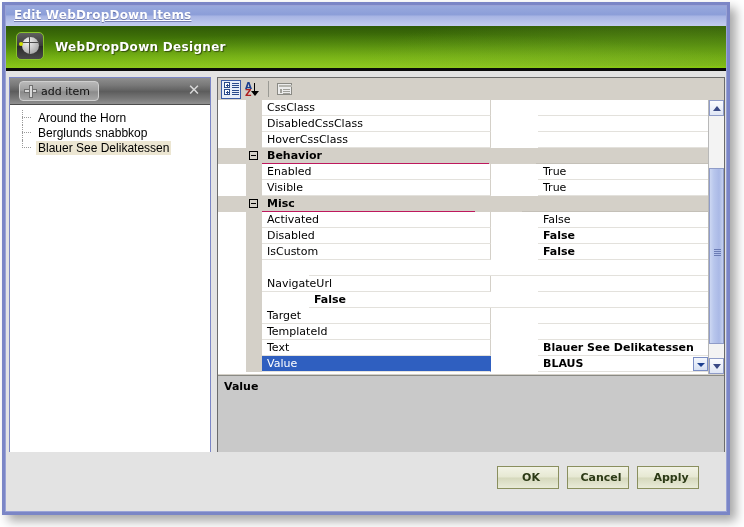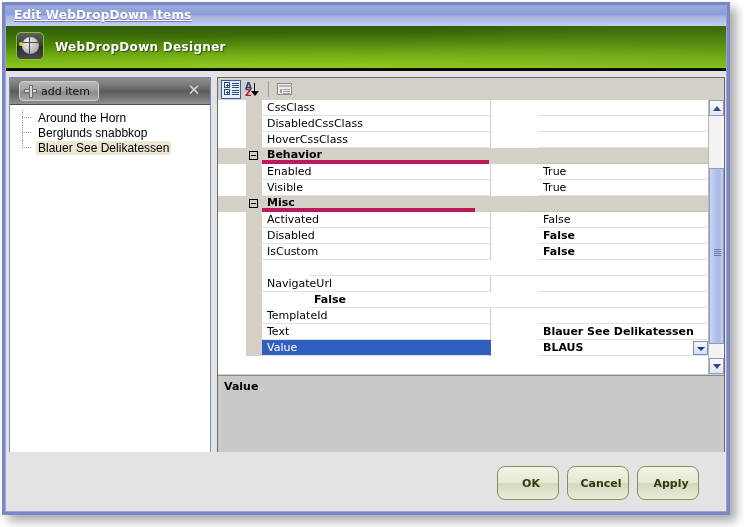--- a/index.html
+++ b/index.html
@@ -145,21 +145,21 @@
   #gridinner{position:absolute;left:0;top:0;right:16px;bottom:0;}
   .prow{position:relative;height:16px;display:flex;font-family:"DejaVu Sans",sans-serif;font-size:11px;padding-left:28px;}
   .prow .gut{width:16px;flex:0 0 16px;background:#d4d0c8;border-bottom:1px solid #d4d0c8;}
   .prow .nm{flex:0 0 229px;border-bottom:1px solid #e3e1dc;border-right:1px solid #d4d0c8;
      padding-left:5px;display:flex;align-items:center;color:#000;box-sizing:border-box;overflow:hidden;white-space:nowrap;}
   .prow .vl{flex:1;border-bottom:1px solid #e3e1dc;padding-left:5px;display:flex;align-items:center;
      color:#000;box-sizing:border-box;overflow:hidden;white-space:nowrap;margin-left:47px;}
   .prow.bold .vl{font-weight:bold;}
   .prow.cat{background:#d4d0c8;}
   .prow.cat .gut{position:relative;}
-  .prow.cat .nm{flex:1 1 auto;background:#d4d0c8;border-right:none;border-bottom:4px solid #be185d;font-weight:bold;}
+  .prow.cat .nm{flex:1 1 auto;background:#d4d0c8;border-right:none;border-bottom:1px solid #be185d;font-weight:bold;}
   .prow.cat .vl{background:#d4d0c8;border-bottom:1px solid #c4c0b8;}
   .expander{position:absolute;left:3px;top:3px;width:9px;height:9px;border:1px solid #000;
      background:#d4d0c8;box-sizing:border-box;}
   .expander::before{content:"";position:absolute;left:1px;top:3px;width:5px;height:1px;background:#000;}
   .prow.sel .nm{background:#2f5fc0;color:#fff;border-right:1px solid #2f5fc0;}
   .prow.sel .gut{background:#d4d0c8;}
   .prow.sel .vl{font-weight:bold;}
   .prow .ddarrow{margin-left:auto;width:15px;height:14px;flex:0 0 15px;
      background:linear-gradient(to bottom,#f4f7fd 0%,#d6e0f2 100%);
      border:1px solid #7b8ec4;box-sizing:border-box;position:relative;}
@@ -185,23 +185,23 @@
   #sbthumb .grip i{display:block;height:1px;background:#6b7cb5;margin-bottom:1px;}
 
   
   #descpane{position:absolute;left:0;top:297px;right:0;bottom:0;background:#c9c9c9;
      border-top:1px solid #8a8a84;}
   #descpane .dtitle{position:absolute;left:6px;top:4px;font-size:11px;font-weight:bold;color:#000;
      font-family:"DejaVu Sans",sans-serif;}
 
   
   #footer{position:absolute;left:0;bottom:0;right:0;height:60px;background:#e3e3e3;}
-  .dlgbtn{position:absolute;top:14px;height:34px;width:62px;
+  .dlgbtn{position:absolute;top:14px;height:23px;width:62px;
      background:linear-gradient(to bottom,#f2f3e6 0%,#e6e8d2 48%,#d5d8bc 52%,#e9ebd8 100%);
-     border:1px solid #8a8f5e;border-radius:8px;box-sizing:border-box;
+     border:1px solid #8a8f5e;border-radius:0;box-sizing:border-box;
      font-family:"DejaVu Sans",sans-serif;font-size:11px;font-weight:bold;color:#2c3a16;
      display:flex;align-items:center;justify-content:center;cursor:default;padding-left:6px;}
   #btn-ok{right:168px;} #btn-cancel{right:98px;} #btn-apply{right:28px;}
 </style>
 </head>
 <body>
 
 <div id="win">
 
   <div id="titlebar">
@@ -366,20 +366,27 @@
               </div>
             </div>
             <div class="prow bold">
               <div class="gut"></div>
               <div class="vl">
                 <span>False</span>
               </div>
             </div>
             <div class="prow">
               <div class="gut"></div>
+              <div class="nm">Target</div>
+              <div class="vl">
+                <span></span>
+              </div>
+            </div>
+            <div class="prow">
+              <div class="gut"></div>
               <div class="nm">TemplateId</div>
               <div class="vl">
                 <span></span>
               </div>
             </div>
             <div class="prow bold">
               <div class="gut"></div>
               <div class="nm">Text</div>
               <div class="vl">
                 <span>Blauer See Delikatessen</span>

